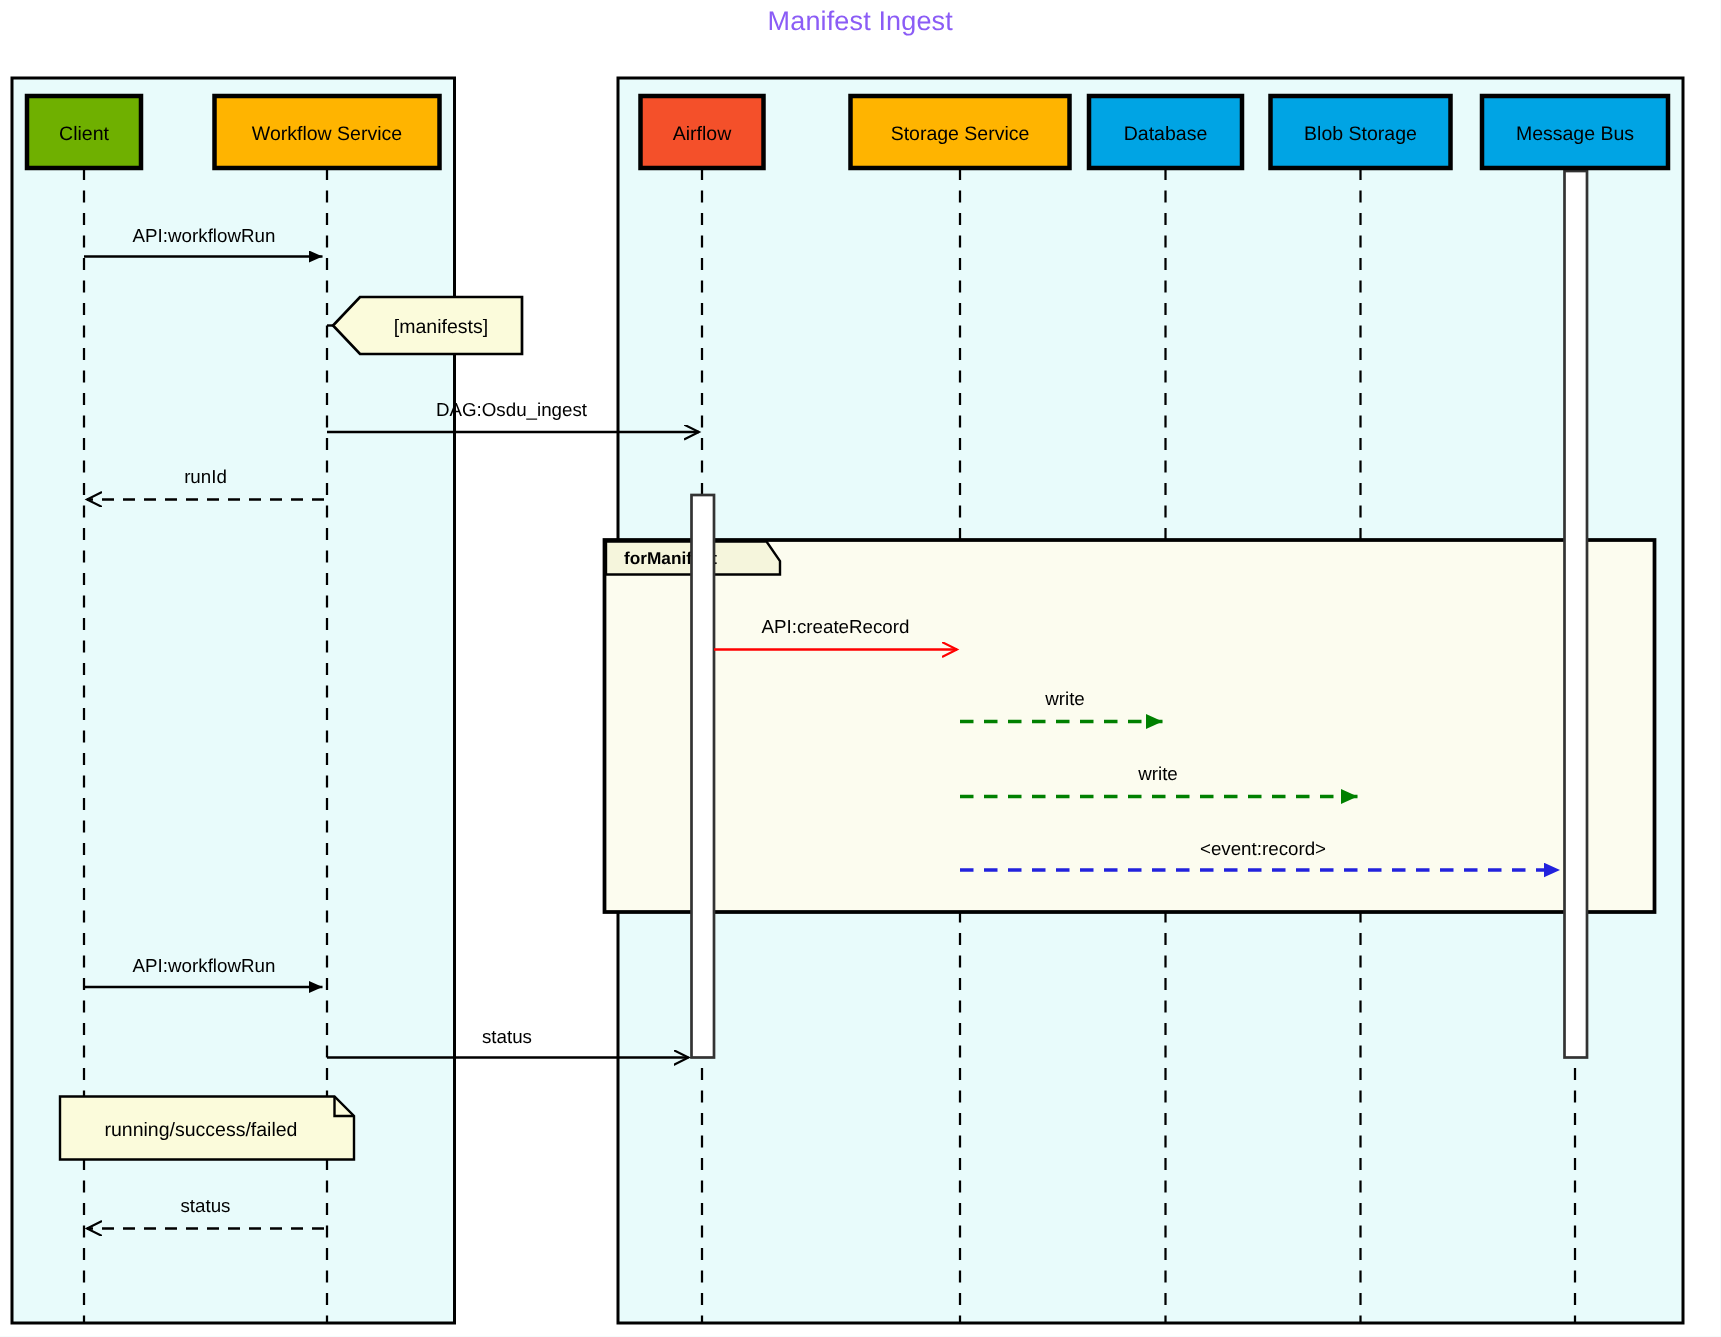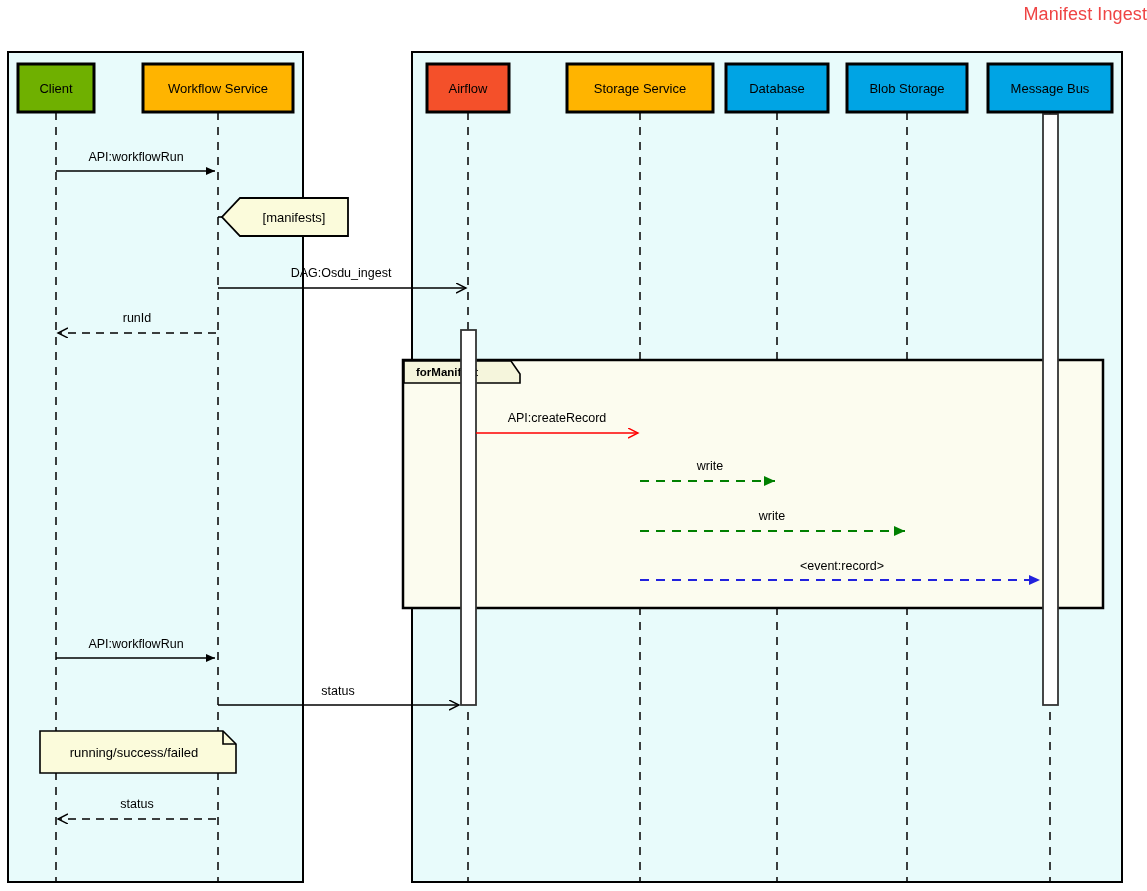--- a/index.html
+++ b/index.html
@@ -3,22 +3,22 @@
 <meta charset="utf-8">
 <style>
   html,body{margin:0;padding:0;}
   body{
     width:1147px;height:891px;background:#ffffff;
     font-family:"Liberation Sans", sans-serif;
     overflow:hidden;position:relative;
   }
   #diagram-root{position:relative;width:1147px;height:891px;}
   .diagram-title{
-    position:absolute;left:0;top:4px;width:1147px;text-align:right;
-    font-size:18px;color:#ef4444;letter-spacing:.1px;
+    position:absolute;left:0;top:4px;width:1147px;text-align:center;
+    font-size:18px;color:#8b5cf6;letter-spacing:.1px;
   }
   svg#canvas{position:absolute;left:0;top:0;}
   .lbl{font-family:"Liberation Sans", sans-serif;font-size:12.5px;fill:#000;}
   .plabel{font-family:"Liberation Sans", sans-serif;font-size:13px;fill:#000;}
   .looplabel{font-family:"Liberation Sans", sans-serif;font-size:11.5px;font-weight:bold;fill:#000;}
   .notetxt{font-family:"Liberation Sans", sans-serif;font-size:13px;fill:#000;}
 </style>
 </head>
 <body>
 

